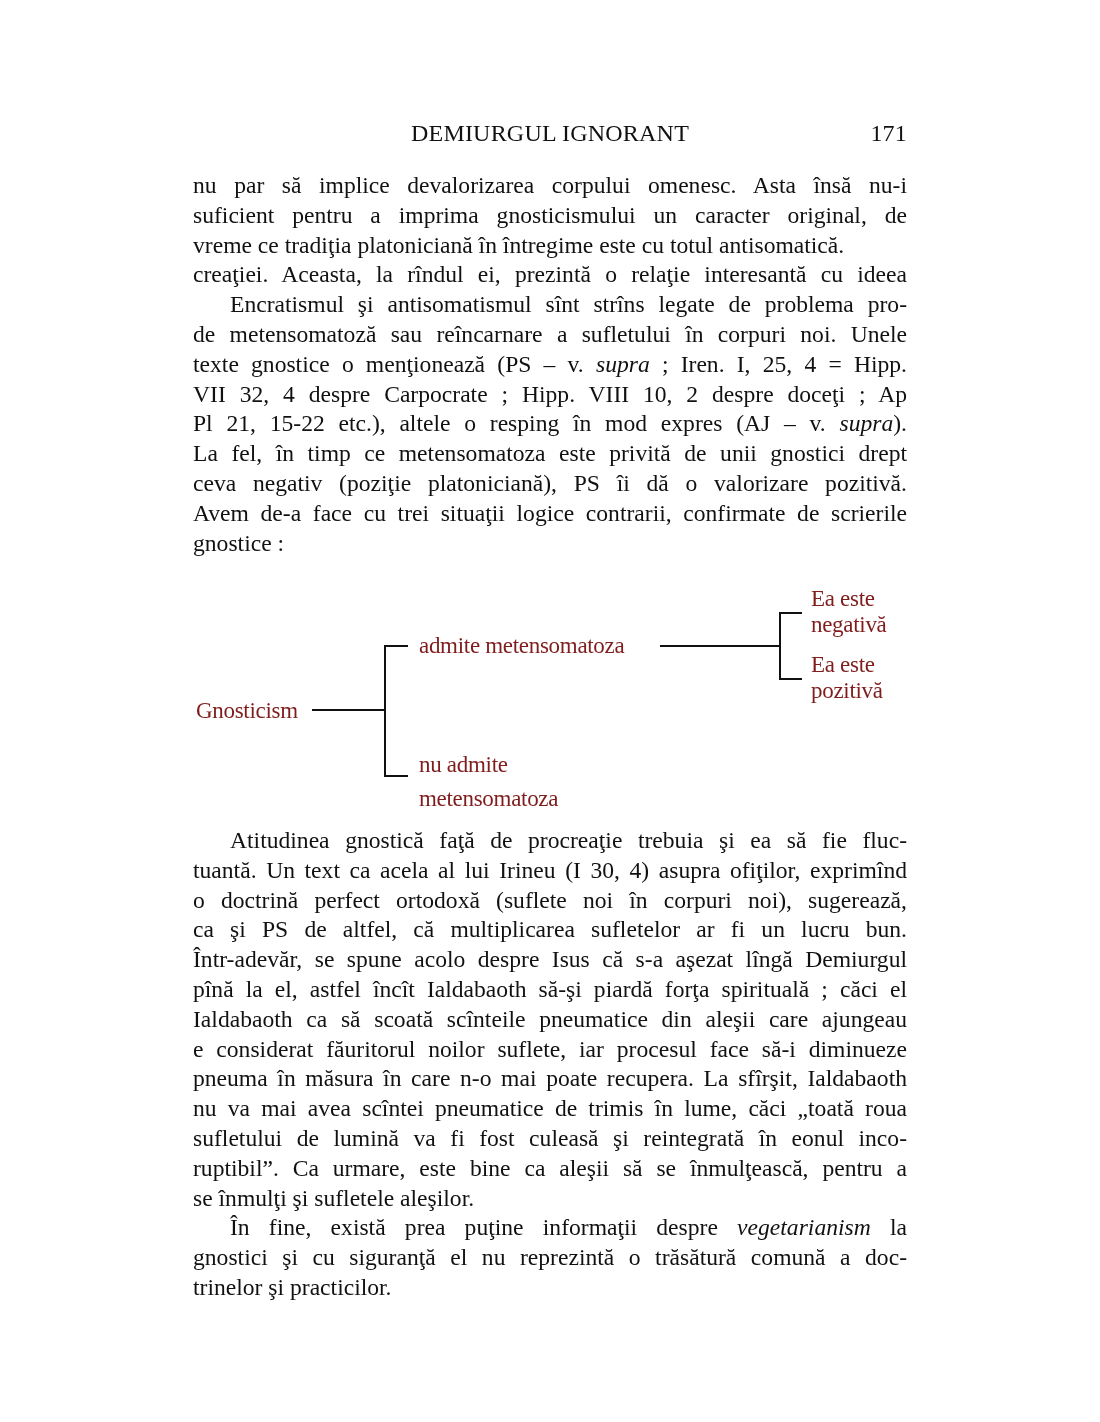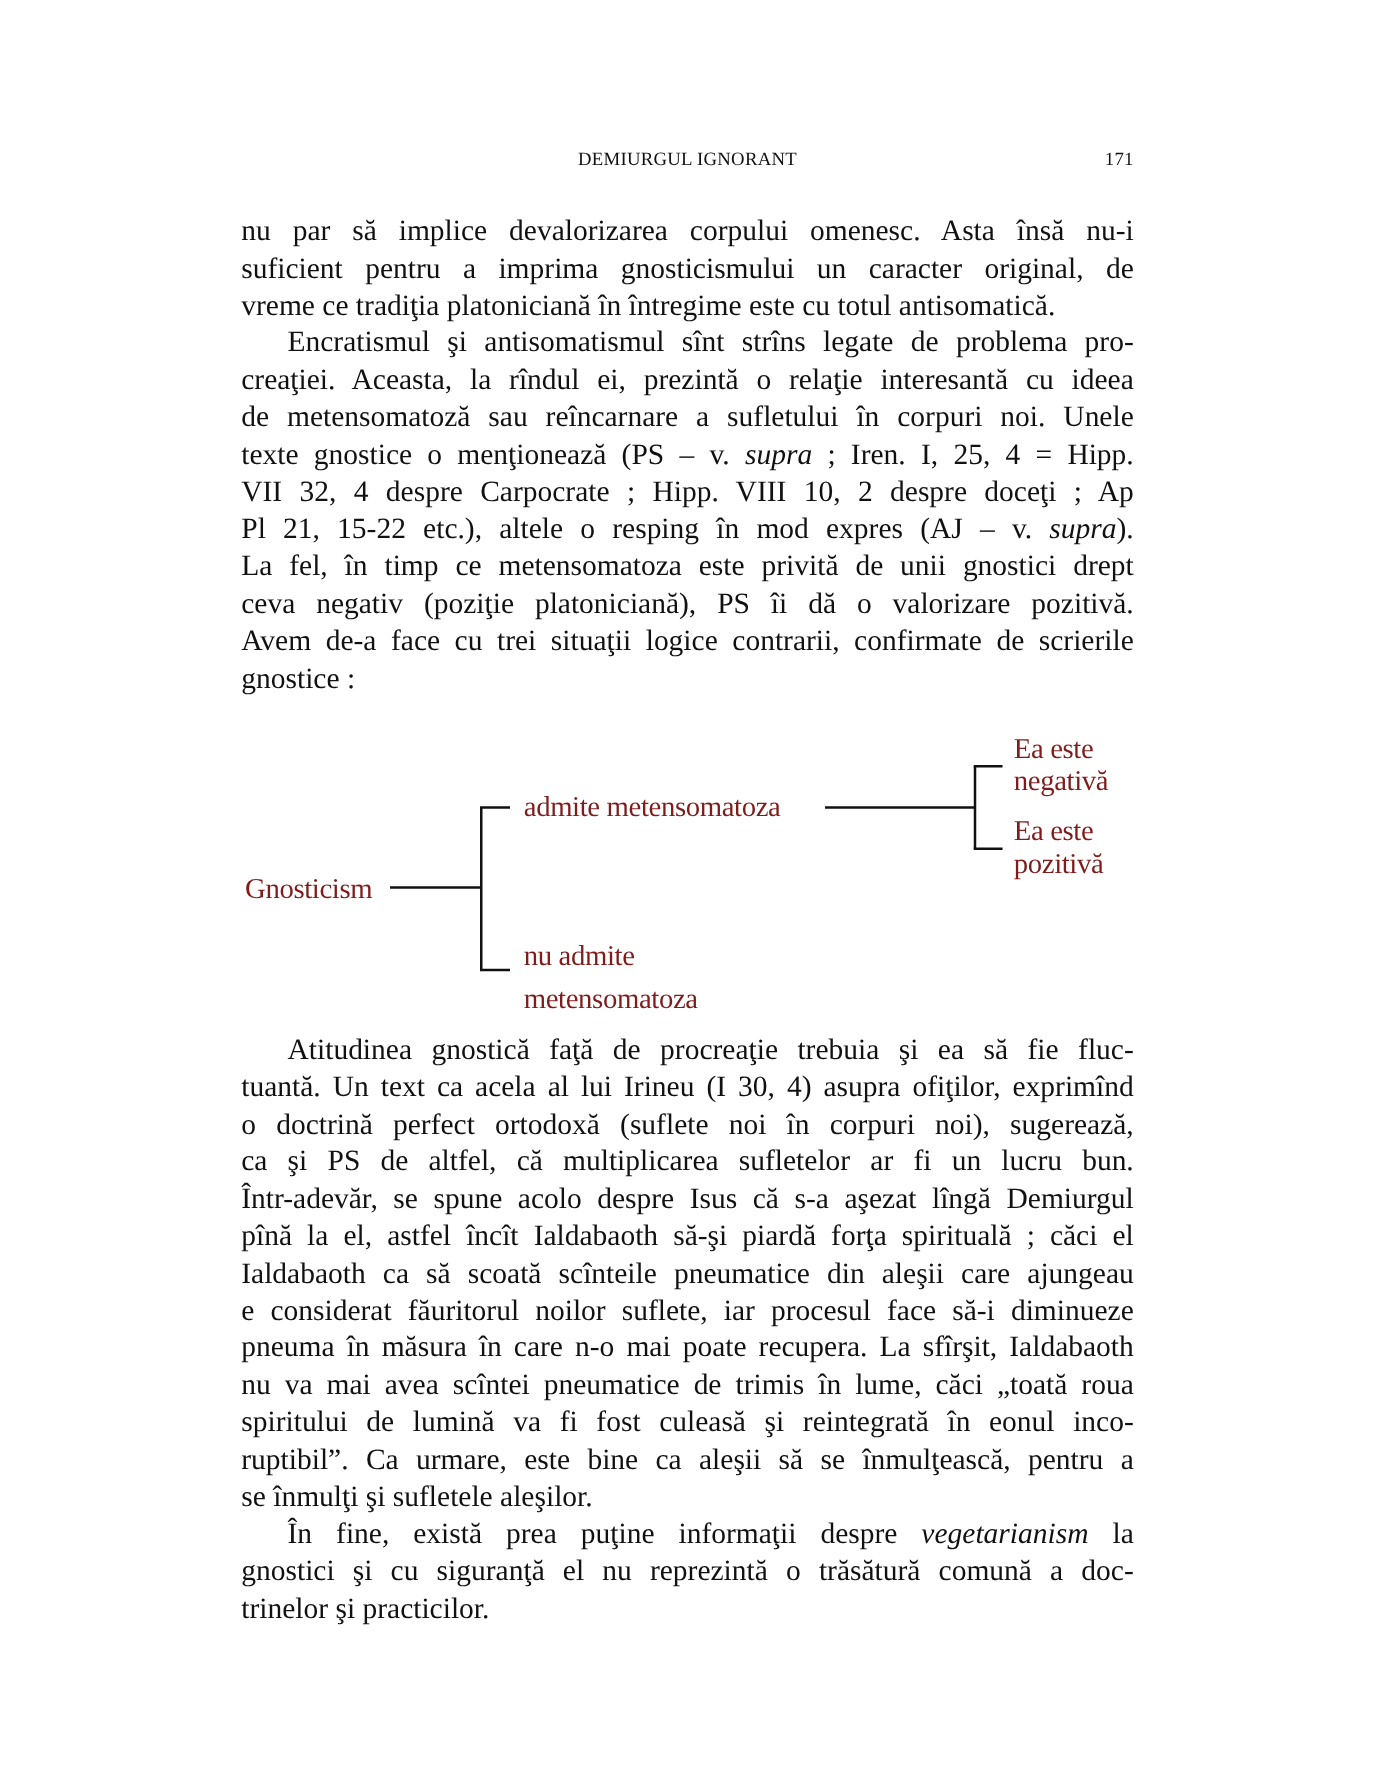--- a/index.html
+++ b/index.html
@@ -1,18 +1,18 @@
 <!DOCTYPE html>
 <html><head>
 <meta charset="utf-8">
 <style>
   html, body { margin: 0; padding: 0; background: #ffffff; }
   body { width: 1100px; height: 1422px; position: relative; overflow: hidden; }
   .page { position: absolute; left: 0; top: 0; width: 1100px; height: 1422px; background: #fff; color: #111; font-family: "Liberation Serif", "DejaVu Serif", serif; }
-  .running-head { position: absolute; top: 120px; left: 193px; width: 714px; height: 26px; font-size: 15px; letter-spacing: 0.2px; }
+  .running-head { position: absolute; top: 120px; left: 193px; width: 714px; height: 26px; font-size: 24px; letter-spacing: 0.2px; }
   .running-title { position: absolute; left: 0; right: 0; text-align: center; top: 0; }
   .page-number { position: absolute; right: 0; top: 0; }
   .text-block { position: absolute; left: 193px; width: 714px; font-size: 23.6px; line-height: 29.8px; text-align: justify; }
   .text-block p { margin: 0; text-align: justify; }
   .block-1 { top: 171px; }
   .block-2 { top: 826px; }
   .line { display: block; text-align: justify; text-align-last: justify; white-space: nowrap; }
   .line.last { text-align-last: left; }
   .diagram { position: absolute; left: 190px; top: 580px; width: 730px; height: 230px; }
   .diagram svg { position: absolute; left: 0; top: 0; }
@@ -29,22 +29,22 @@
     <span class="page-number">171</span>
   </div>
 
   <div class="text-block block-1">
     <p>
       <span class="line" style="white-space: normal; height: 29.8px; overflow: visible;">nu par să implice devalorizarea corpului omenesc. Asta însă nu-i</span>
       <span class="line" style="white-space: normal; height: 29.8px; overflow: visible;">suficient pentru a imprima gnosticismului un caracter original, de</span>
       <span class="line last" style="white-space: normal; height: 29.8px; overflow: visible;">vreme ce tradiţia platoniciană în întregime este cu totul antisomatică.</span>
     </p>
     <p>
+      <span class="line" style="white-space: normal; height: 29.8px; overflow: visible;">creaţiei. Aceasta, la rîndul ei, prezintă o relaţie interesantă cu ideea</span>
       <span class="line" style="padding-left: 37px; white-space: normal; height: 29.8px; overflow: visible;">Encratismul şi antisomatismul sînt strîns legate de problema pro-</span>
-      <span class="line" style="white-space: normal; height: 29.8px; overflow: visible;">creaţiei. Aceasta, la rîndul ei, prezintă o relaţie interesantă cu ideea</span>
       <span class="line" style="white-space: normal; height: 29.8px; overflow: visible;">de metensomatoză sau reîncarnare a sufletului în corpuri noi. Unele</span>
       <span class="line" style="white-space: normal; height: 29.8px; overflow: visible;"><span>texte gnostice o menţionează (PS – v. </span><em>supra</em><span> ; Iren. I, 25, 4 = Hipp.</span></span>
       <span class="line" style="white-space: normal; height: 29.8px; overflow: visible;">VII 32, 4 despre Carpocrate ; Hipp. VIII 10, 2 despre doceţi ; Ap</span>
       <span class="line" style="white-space: normal; height: 29.8px; overflow: visible;"><span>Pl 21, 15-22 etc.), altele o resping în mod expres (AJ – v. </span><em>supra</em><span>).</span></span>
       <span class="line" style="white-space: normal; height: 29.8px; overflow: visible;">La fel, în timp ce metensomatoza este privită de unii gnostici drept</span>
       <span class="line" style="white-space: normal; height: 29.8px; overflow: visible;">ceva negativ (poziţie platoniciană), PS îi dă o valorizare pozitivă.</span>
       <span class="line" style="white-space: normal; height: 29.8px; overflow: visible;">Avem de-a face cu trei situaţii logice contrarii, confirmate de scrierile</span>
       <span class="line last" style="white-space: normal; height: 29.8px; overflow: visible;">gnostice :</span>
     </p>
   </div>
@@ -77,21 +77,21 @@
       <span class="line" style="padding-left: 37px; white-space: normal; height: 29.8px; overflow: visible;">Atitudinea gnostică faţă de procreaţie trebuia şi ea să fie fluc-</span>
       <span class="line" style="white-space: normal; height: 29.8px; overflow: visible;">tuantă. Un text ca acela al lui Irineu (I 30, 4) asupra ofiţilor, exprimînd</span>
       <span class="line" style="white-space: normal; height: 29.8px; overflow: visible;">o doctrină perfect ortodoxă (suflete noi în corpuri noi), sugerează,</span>
       <span class="line" style="white-space: normal; height: 29.8px; overflow: visible;">ca şi PS de altfel, că multiplicarea sufletelor ar fi un lucru bun.</span>
       <span class="line" style="white-space: normal; height: 29.8px; overflow: visible;">Într-adevăr, se spune acolo despre Isus că s-a aşezat lîngă Demiurgul</span>
       <span class="line" style="white-space: normal; height: 29.8px; overflow: visible;">pînă la el, astfel încît Ialdabaoth să-şi piardă forţa spirituală ; căci el</span>
       <span class="line" style="white-space: normal; height: 29.8px; overflow: visible;">Ialdabaoth ca să scoată scînteile pneumatice din aleşii care ajungeau</span>
       <span class="line" style="white-space: normal; height: 29.8px; overflow: visible;">e considerat făuritorul noilor suflete, iar procesul face să-i diminueze</span>
       <span class="line" style="white-space: normal; height: 29.8px; overflow: visible;">pneuma în măsura în care n-o mai poate recupera. La sfîrşit, Ialdabaoth</span>
       <span class="line" style="white-space: normal; height: 29.8px; overflow: visible;">nu va mai avea scîntei pneumatice de trimis în lume, căci „toată roua</span>
-      <span class="line" style="white-space: normal; height: 29.8px; overflow: visible;">spiritului de lumină va fi fost culeasă şi reintegrată în eonul inco-</span>
+      <span class="line" style="white-space: normal; height: 29.8px; overflow: visible;">sufletului de lumină va fi fost culeasă şi reintegrată în eonul inco-</span>
       <span class="line" style="white-space: normal; height: 29.8px; overflow: visible;">ruptibil”. Ca urmare, este bine ca aleşii să se înmulţească, pentru a</span>
       <span class="line last" style="white-space: normal; height: 29.8px; overflow: visible;">se înmulţi şi sufletele aleşilor.</span>
     </p>
     <p>
       <span class="line" style="padding-left: 37px; white-space: normal; height: 29.8px; overflow: visible;"><span>În fine, există prea puţine informaţii despre </span><em>vegetarianism</em><span> la</span></span>
       <span class="line" style="white-space: normal; height: 29.8px; overflow: visible;">gnostici şi cu siguranţă el nu reprezintă o trăsătură comună a doc-</span>
       <span class="line last" style="white-space: normal; height: 29.8px; overflow: visible;">trinelor şi practicilor.</span>
     </p>
   </div>
 

